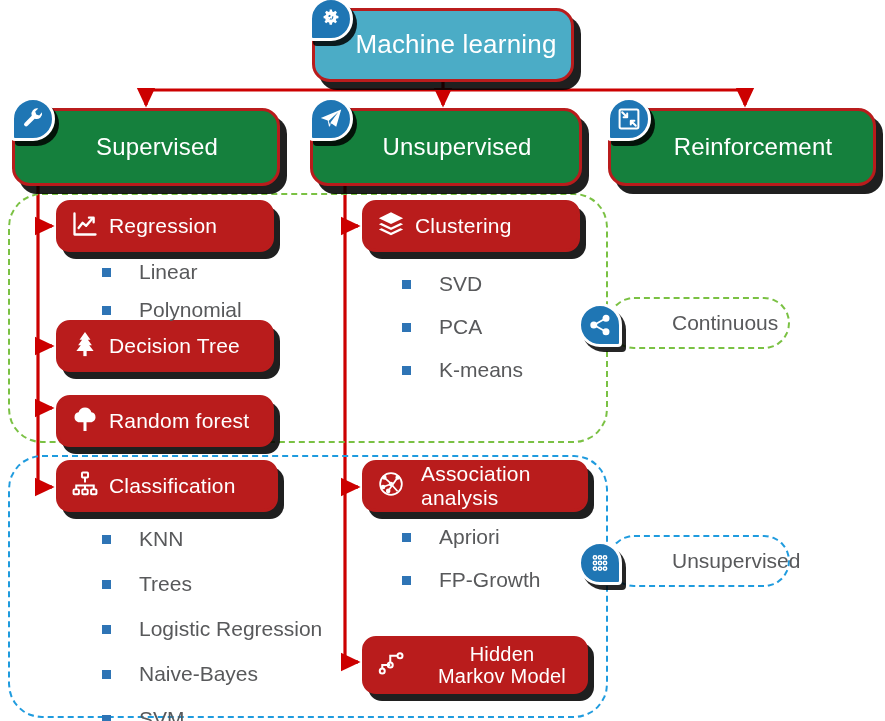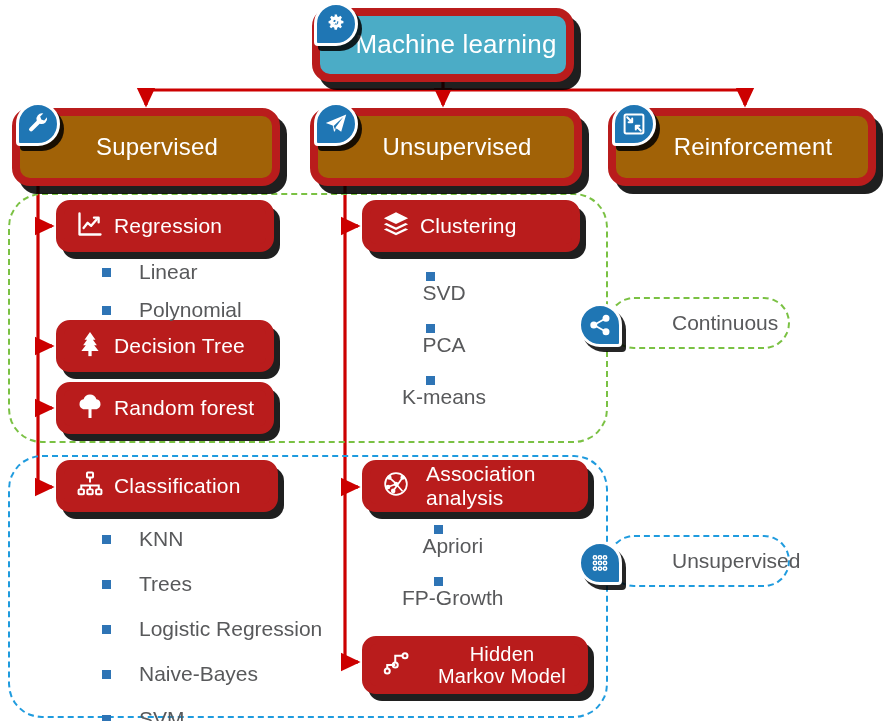--- a/index.html
+++ b/index.html
@@ -42,21 +42,21 @@
   .region-categorical {
     left: 8px;  top: 455px;  width: 600px; height: 263px;
     border-color: #1F9BDE;
   }
 
   
   .node {
     position: absolute;
     box-sizing: border-box;
     border-radius: 16px;
-    border: 8px solid #b91c1c;
+    border: 3px solid #b91c1c;
     box-shadow: 7px 8px 0 rgba(0,0,0,0.88);
     display: flex;
     align-items: center;
     color: #ffffff;
   }
   .node-label {
     font-weight: 400;
     letter-spacing: 0.2px;
     line-height: 1.12;
   }
@@ -65,42 +65,42 @@
   .node-root {
     left: 312px; top: 8px; width: 262px; height: 74px;
     background: #4BACC6;
     border-radius: 18px;
     justify-content: center;
   }
   .node-root .node-label { font-size: 26px; padding-left: 26px; }
 
   
   .node-green {
-    background: #a16207;
+    background: #15803d;
     height: 78px;
     border-radius: 18px;
     justify-content: center;
   }
   .node-green .node-label { font-size: 24px; padding-left: 22px; }
   .n-supervised    { left: 12px;  top: 108px; width: 268px; }
   .n-unsupervised  { left: 310px; top: 108px; width: 272px; }
   .n-reinforcement { left: 608px; top: 108px; width: 268px; }
 
   
   .node-orange {
     background: #b91c1c;
     height: 52px;
     border-radius: 14px;
     box-shadow: 6px 7px 0 rgba(0,0,0,0.88);
     padding-left: 12px;
   }
   .node-orange .node-label { font-size: 21px; margin-left: 10px; }
   .n-regression   { left: 56px;  top: 200px; width: 218px; }
   .n-dtree        { left: 56px;  top: 320px; width: 218px; }
-  .n-rforest      { left: 56px;  top: 382px; width: 218px; }
+  .n-rforest      { left: 56px;  top: 395px; width: 218px; }
   .n-classification { left: 56px; top: 460px; width: 222px; }
   .n-clustering   { left: 362px; top: 200px; width: 218px; }
   .n-assoc        { left: 362px; top: 460px; width: 226px; }
   .n-assoc .node-label { font-size: 21px; margin-left: 16px; }
   .n-hmm          { left: 362px; top: 636px; width: 226px; height: 58px;
                     justify-content: space-between; }
   .n-hmm .node-label { font-size: 20px; margin-left: 12px; text-align: center; flex: 1; }
 
   
   .drop {
@@ -138,21 +138,21 @@
   .bullets .sq {
     width: 9px; height: 9px;
     background: #2E74B5;
     margin-right: 28px;
     flex: 0 0 auto;
   }
   .bl-regression     { left: 102px; top: 260px; }
   .bl-classification { left: 102px; top: 527px; }
   .bl-clustering     { left: 402px; top: 272px; }
   .bl-assoc          { left: 402px; top: 525px; }
-  .bl-clustering li, .bl-assoc li { margin-bottom: 19px; flex-direction: column; }
+  .bl-clustering li, .bl-assoc li { margin-bottom: 19px; }
   .bl-classification li { margin-bottom: 21px; }
 
   
   .tag {
     position: absolute;
     box-sizing: border-box;
     height: 52px;
     border: 2px dashed;
     border-radius: 26px;
     display: flex;

